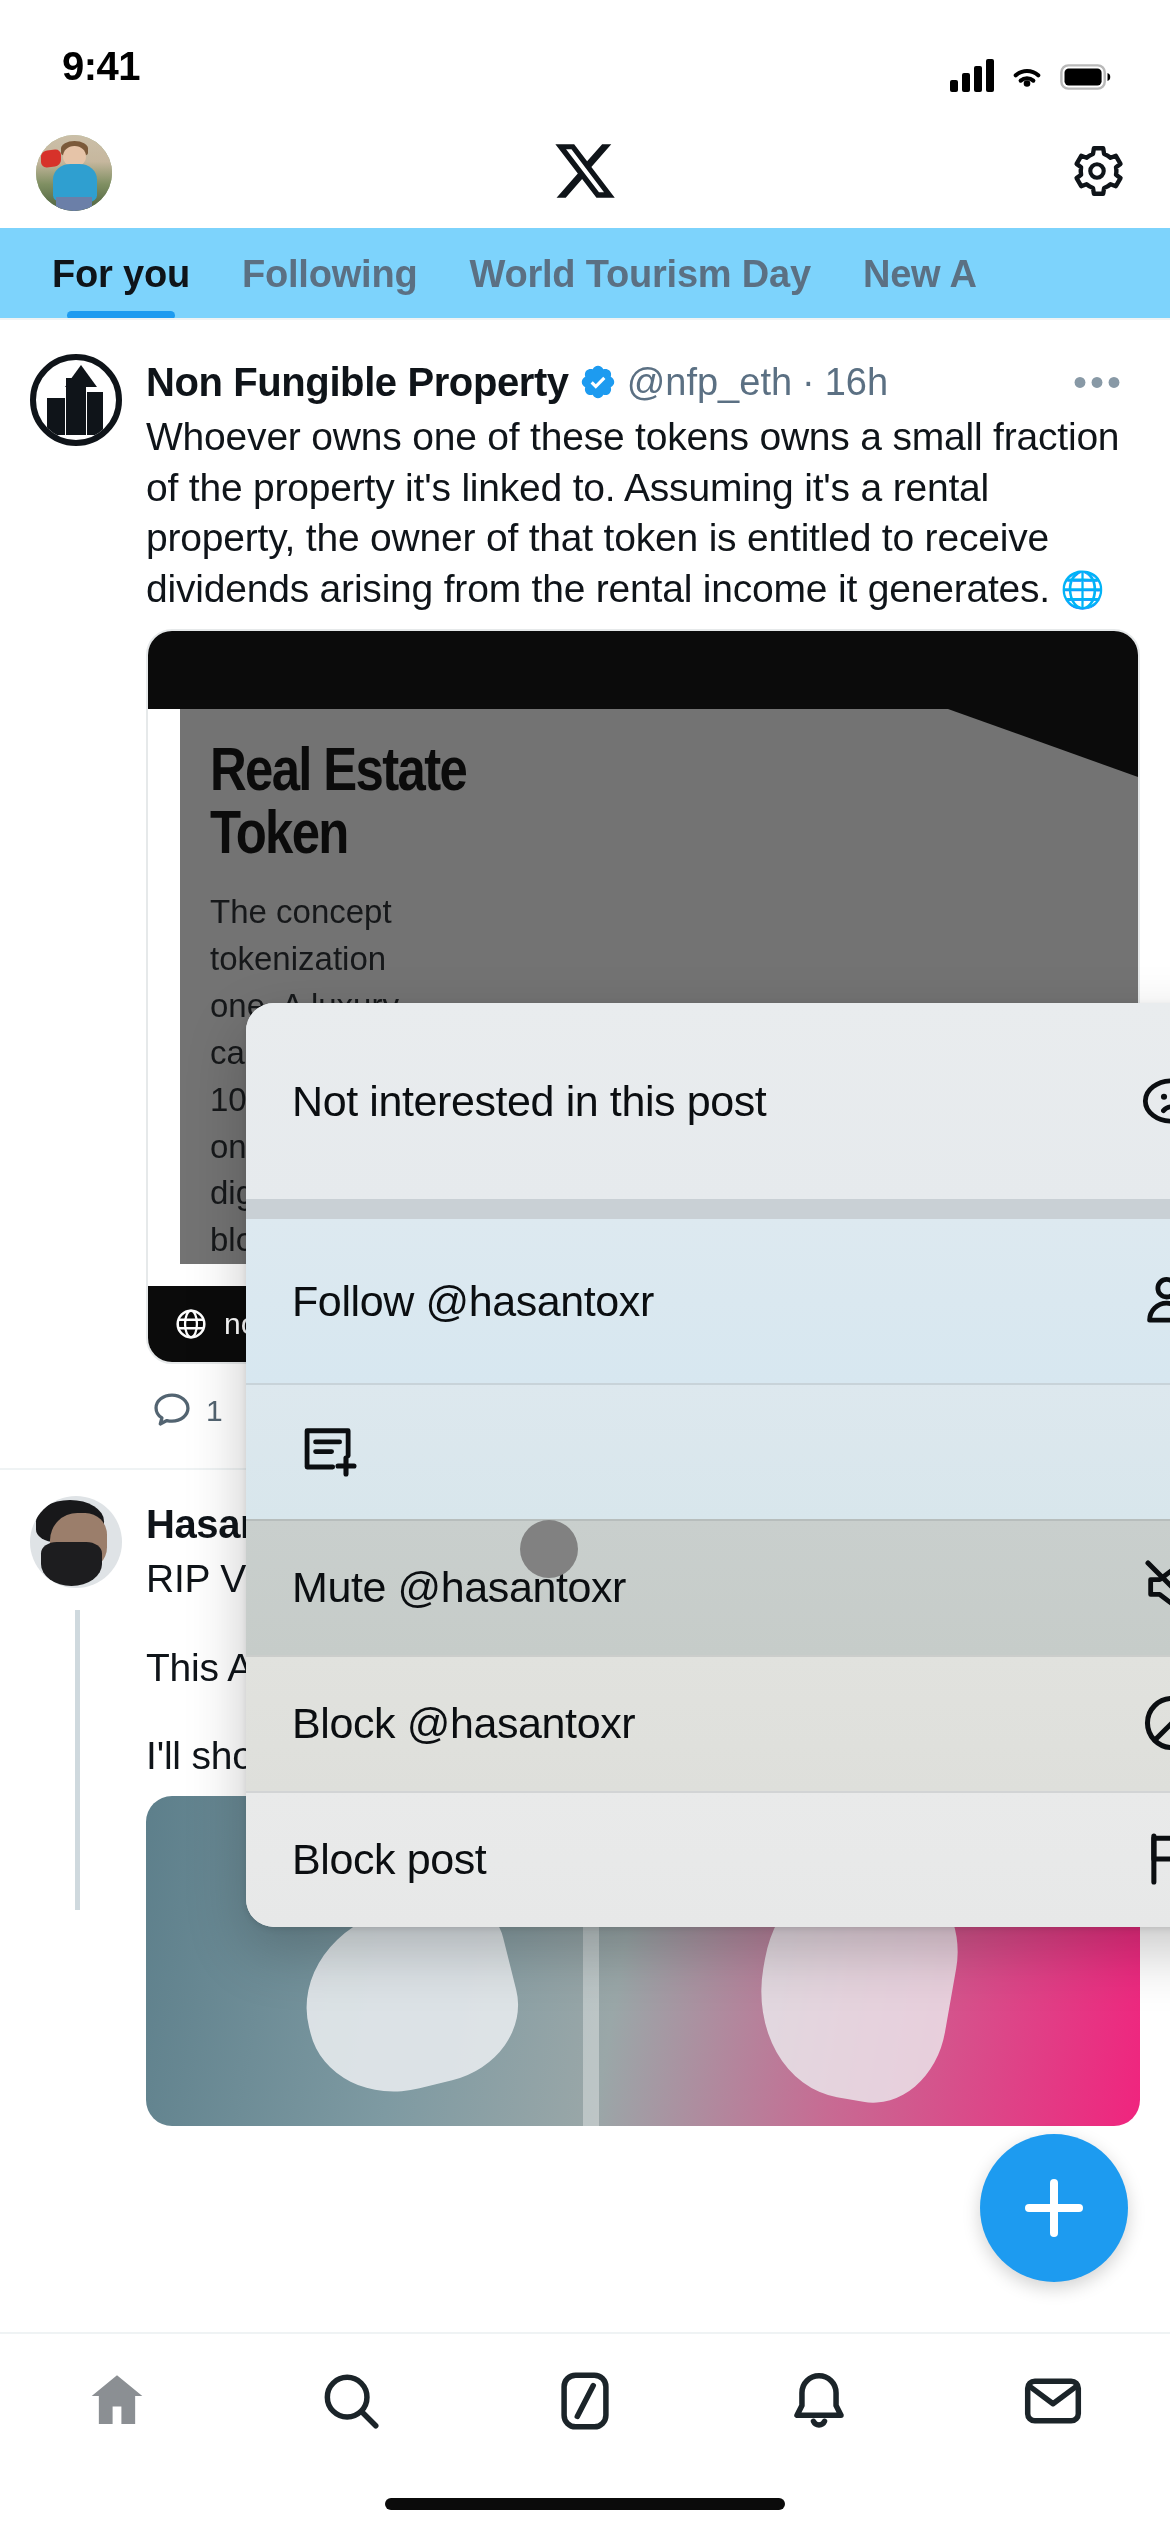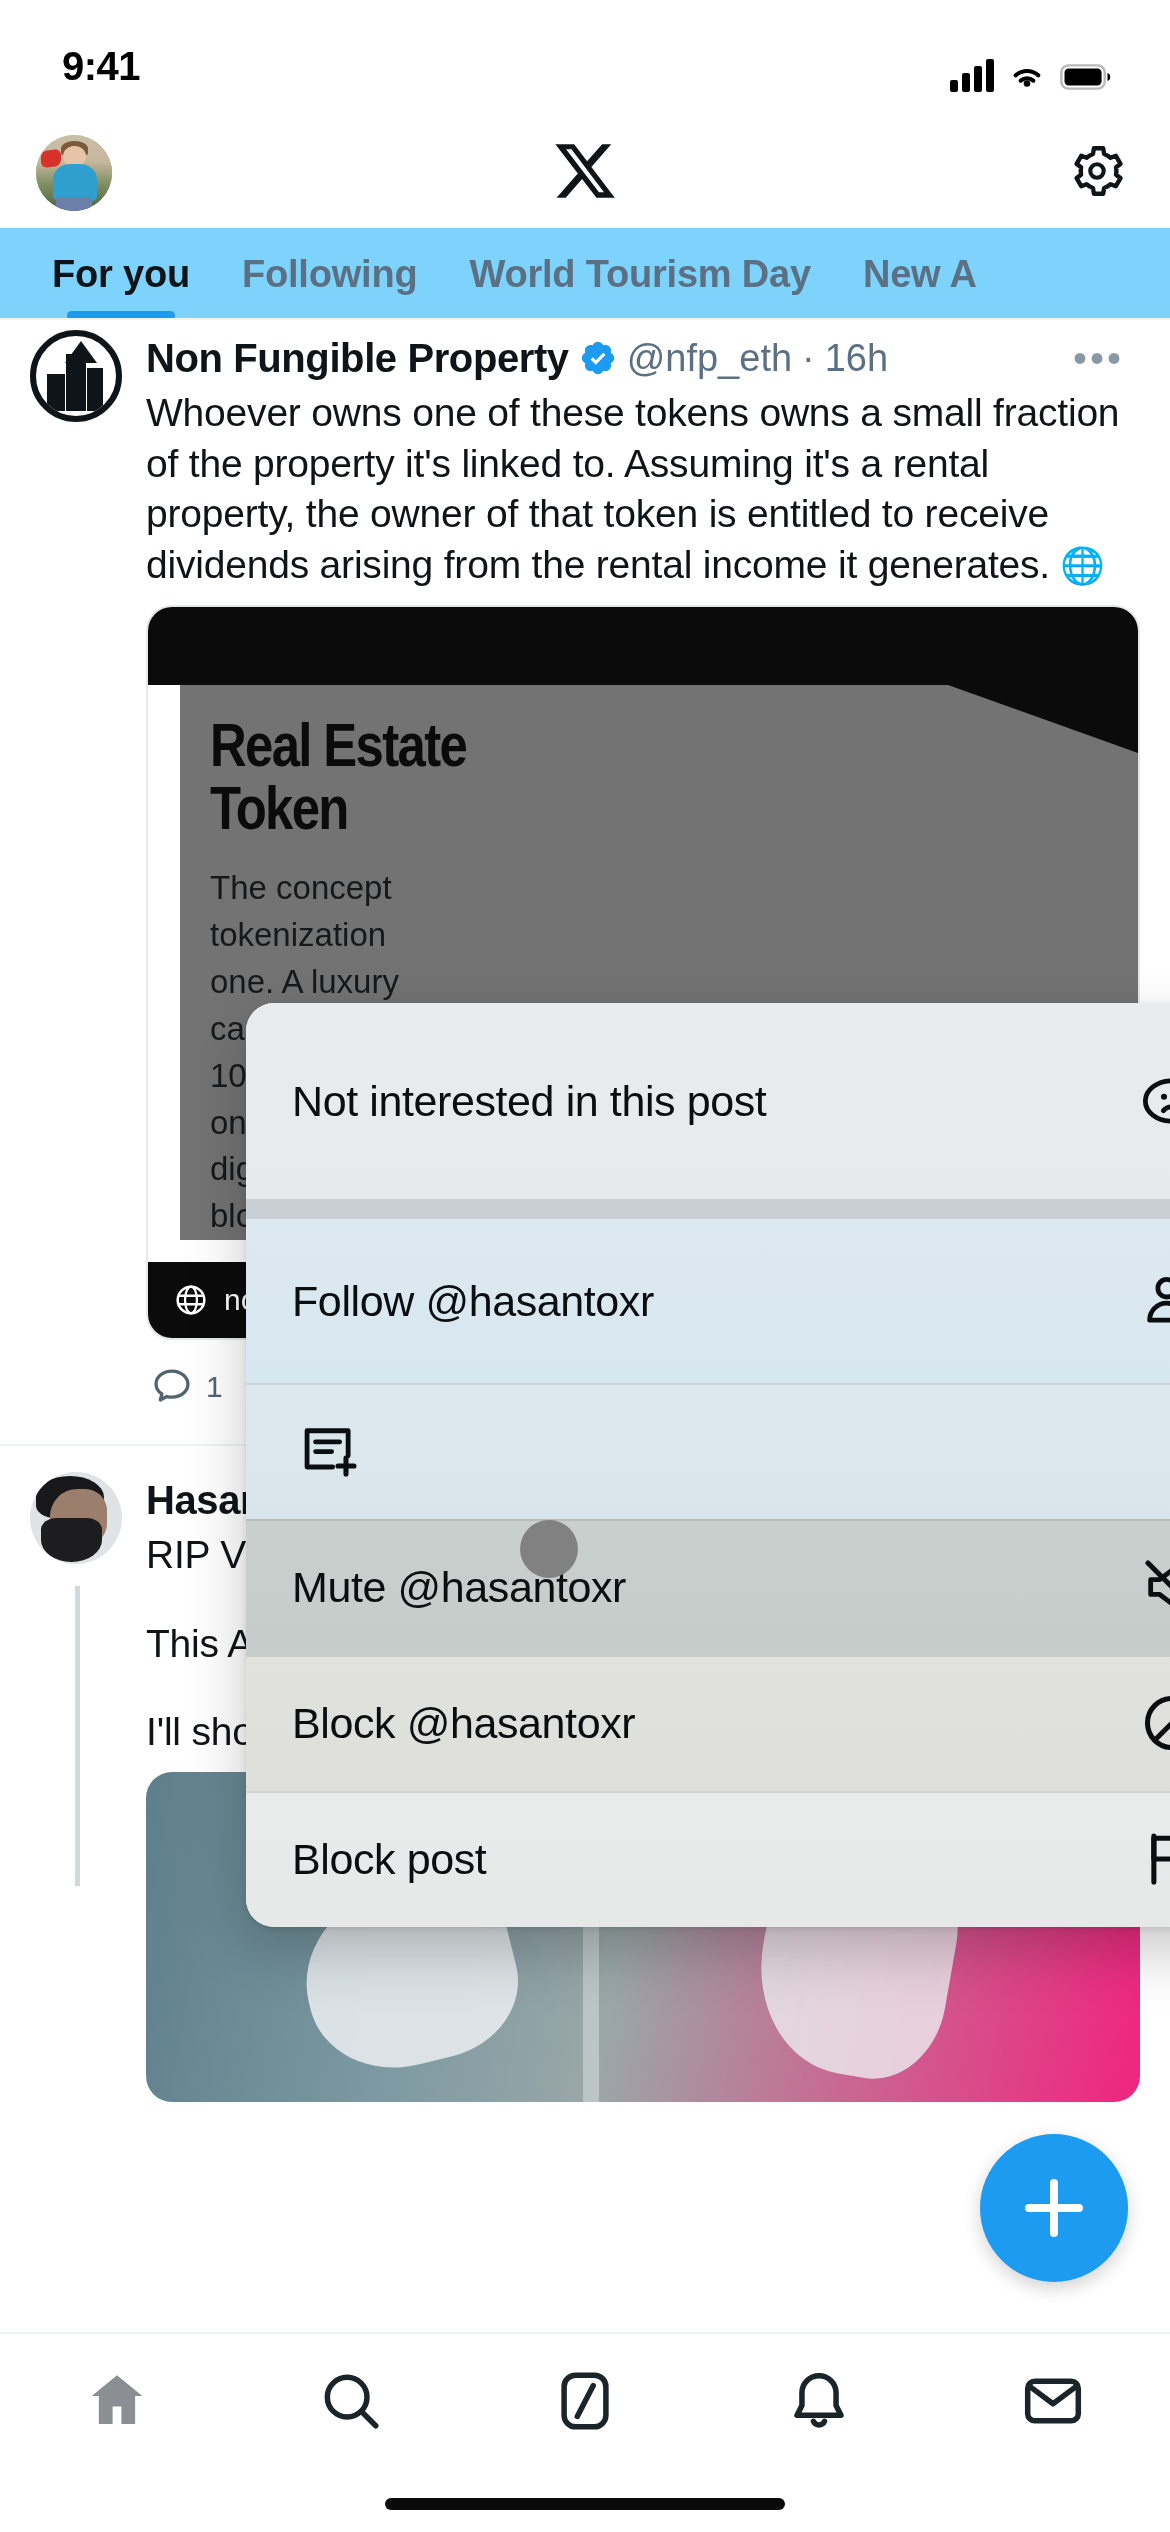--- a/index.html
+++ b/index.html
@@ -73,21 +73,21 @@
   }
   .tab.active{ color:#0f1419; }
   .tab.active::after{
     content:""; position:absolute; left:50%; transform:translateX(-50%);
     bottom:-2px; width:108px; height:9px; background:#1d9bf0; border-radius:9999px;
   }
 
   
   .feed{ position:relative; background:#fff; }
 
-  .post{ display:flex; padding:10px 30px 0 30px; position:relative;justify-content:center; }
+  .post{ display:flex; padding:34px 30px 0 30px; position:relative;justify-content:center; }
   .post-avatar{
     width:92px; height:92px; border-radius:50%;
     flex:0 0 auto; margin-right:24px; overflow:hidden; position:relative;
   }
 
   
   .nfp-av{ background:#fff; border:6px solid #0f1419; }
   .nfp-av .b1,.nfp-av .b2,.nfp-av .b3{position:absolute;background:#0f1419;}
   .nfp-av .b1{left:14%;bottom:6%;width:22%;height:46%;}
   .nfp-av .b2{left:38%;bottom:6%;width:24%;height:72%;}

